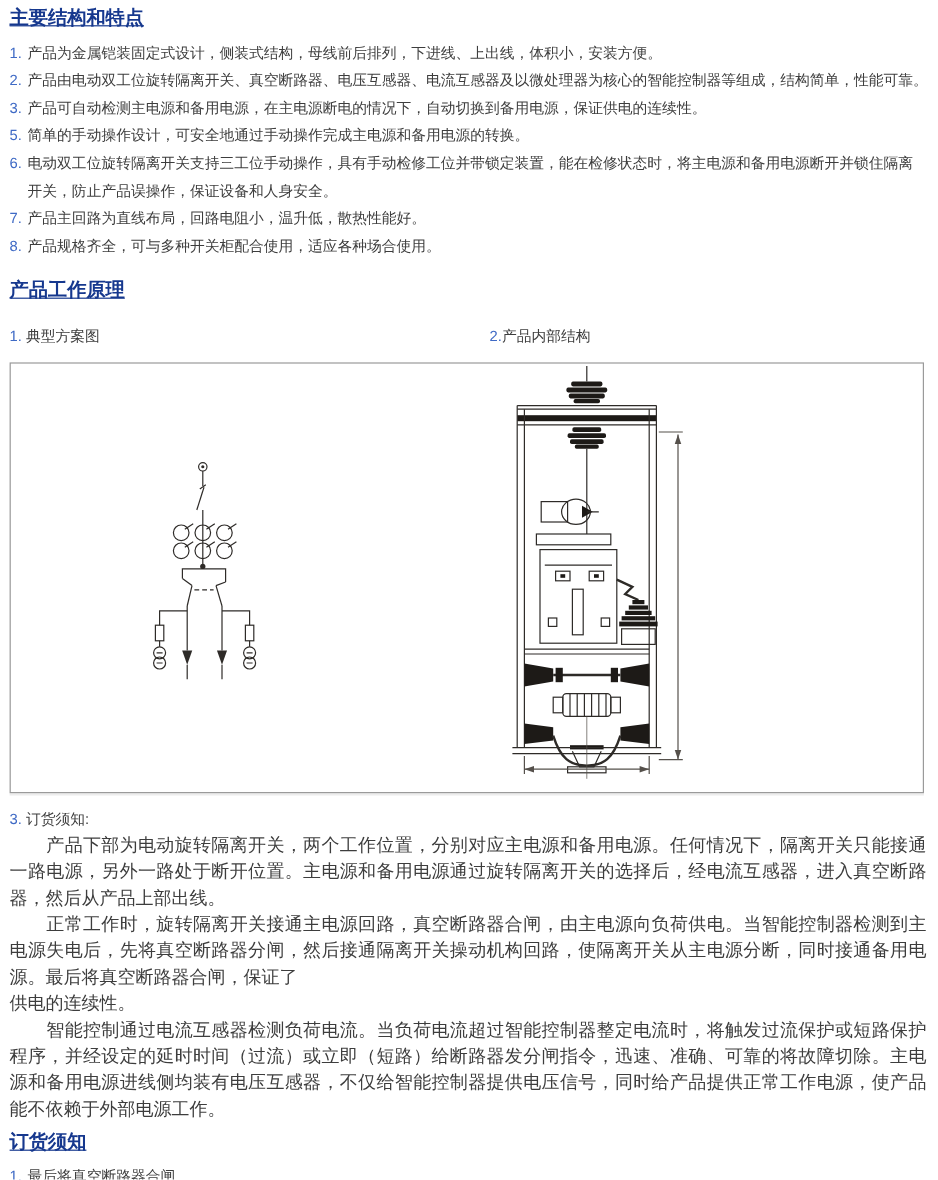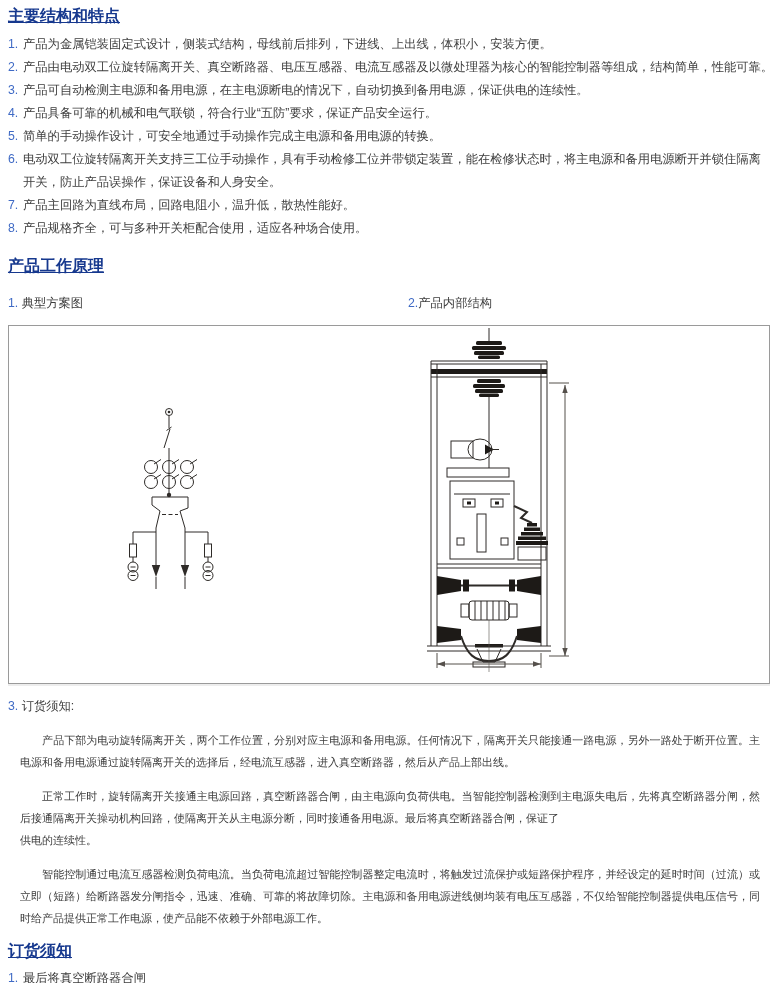--- a/index.html
+++ b/index.html
@@ -30,38 +30,37 @@
     position:relative;margin-top:12px;width:760px;height:357px;
     border:1px solid #9a9a9a;background:#fff;
     box-shadow:0 2px 0 rgba(0,0,0,0.07);
   }
   .circuit-svg{position:absolute;left:113px;top:78px;}
   .structure-svg{position:absolute;left:408px;top:2px;}
   .principle-text{margin-top:11px;}
   .subtitle{font-size:12.3px;line-height:22px;}
   .subtitle .cnum{color:#3f6ac5;}
   .para{
-    font-size:11px;line-height:22px;margin:12px;color:#3d3d3d;
+    font-size:15px;line-height:22px;margin:0;color:#3d3d3d;
     white-space:pre-wrap;text-align:justify;
   }
   .order-section{margin-top:7px;}
   .order-list .item{line-height:21.5px;}
   svg{display:block;}
 </style>
 </head>
 <body>
 
 <div class="page">
 
   <h2 class="section-title">主要结构和特点</h2>
   <div class="feature-list">
     <div class="item"><span class="num">1.</span><span>产品为金属铠装固定式设计，侧装式结构，母线前后排列，下进线、上出线，体积小，安装方便。</span></div>
     <div class="item"><span class="num">2.</span><span>产品由电动双工位旋转隔离开关、真空断路器、电压互感器、电流互感器及以微处理器为核心的智能控制器等组成，结构简单，性能可靠。</span></div>
     <div class="item"><span class="num">3.</span><span>产品可自动检测主电源和备用电源，在主电源断电的情况下，自动切换到备用电源，保证供电的连续性。</span></div>
-    <div class="item"><span class="num">4.</span><span>产品具备可靠的机械和电气联锁，符合行业“五防”要求，保证产品安全运行。</span></div>
     <div class="item"><span class="num">5.</span><span>简单的手动操作设计，可安全地通过手动操作完成主电源和备用电源的转换。</span></div>
     <div class="item wrap"><span class="num">6.</span><span>电动双工位旋转隔离开关支持三工位手动操作，具有手动检修工位并带锁定装置，能在检修状态时，将主电源和备用电源断开并锁住隔离开关，防止产品误操作，保证设备和人身安全。</span></div>
     <div class="item"><span class="num">7.</span><span>产品主回路为直线布局，回路电阻小，温升低，散热性能好。</span></div>
     <div class="item"><span class="num">8.</span><span>产品规格齐全，可与多种开关柜配合使用，适应各种场合使用。</span></div>
   </div>
 
   <div class="principle-section">
     <h2 class="section-title">产品工作原理</h2>
 
     <div class="captions">

